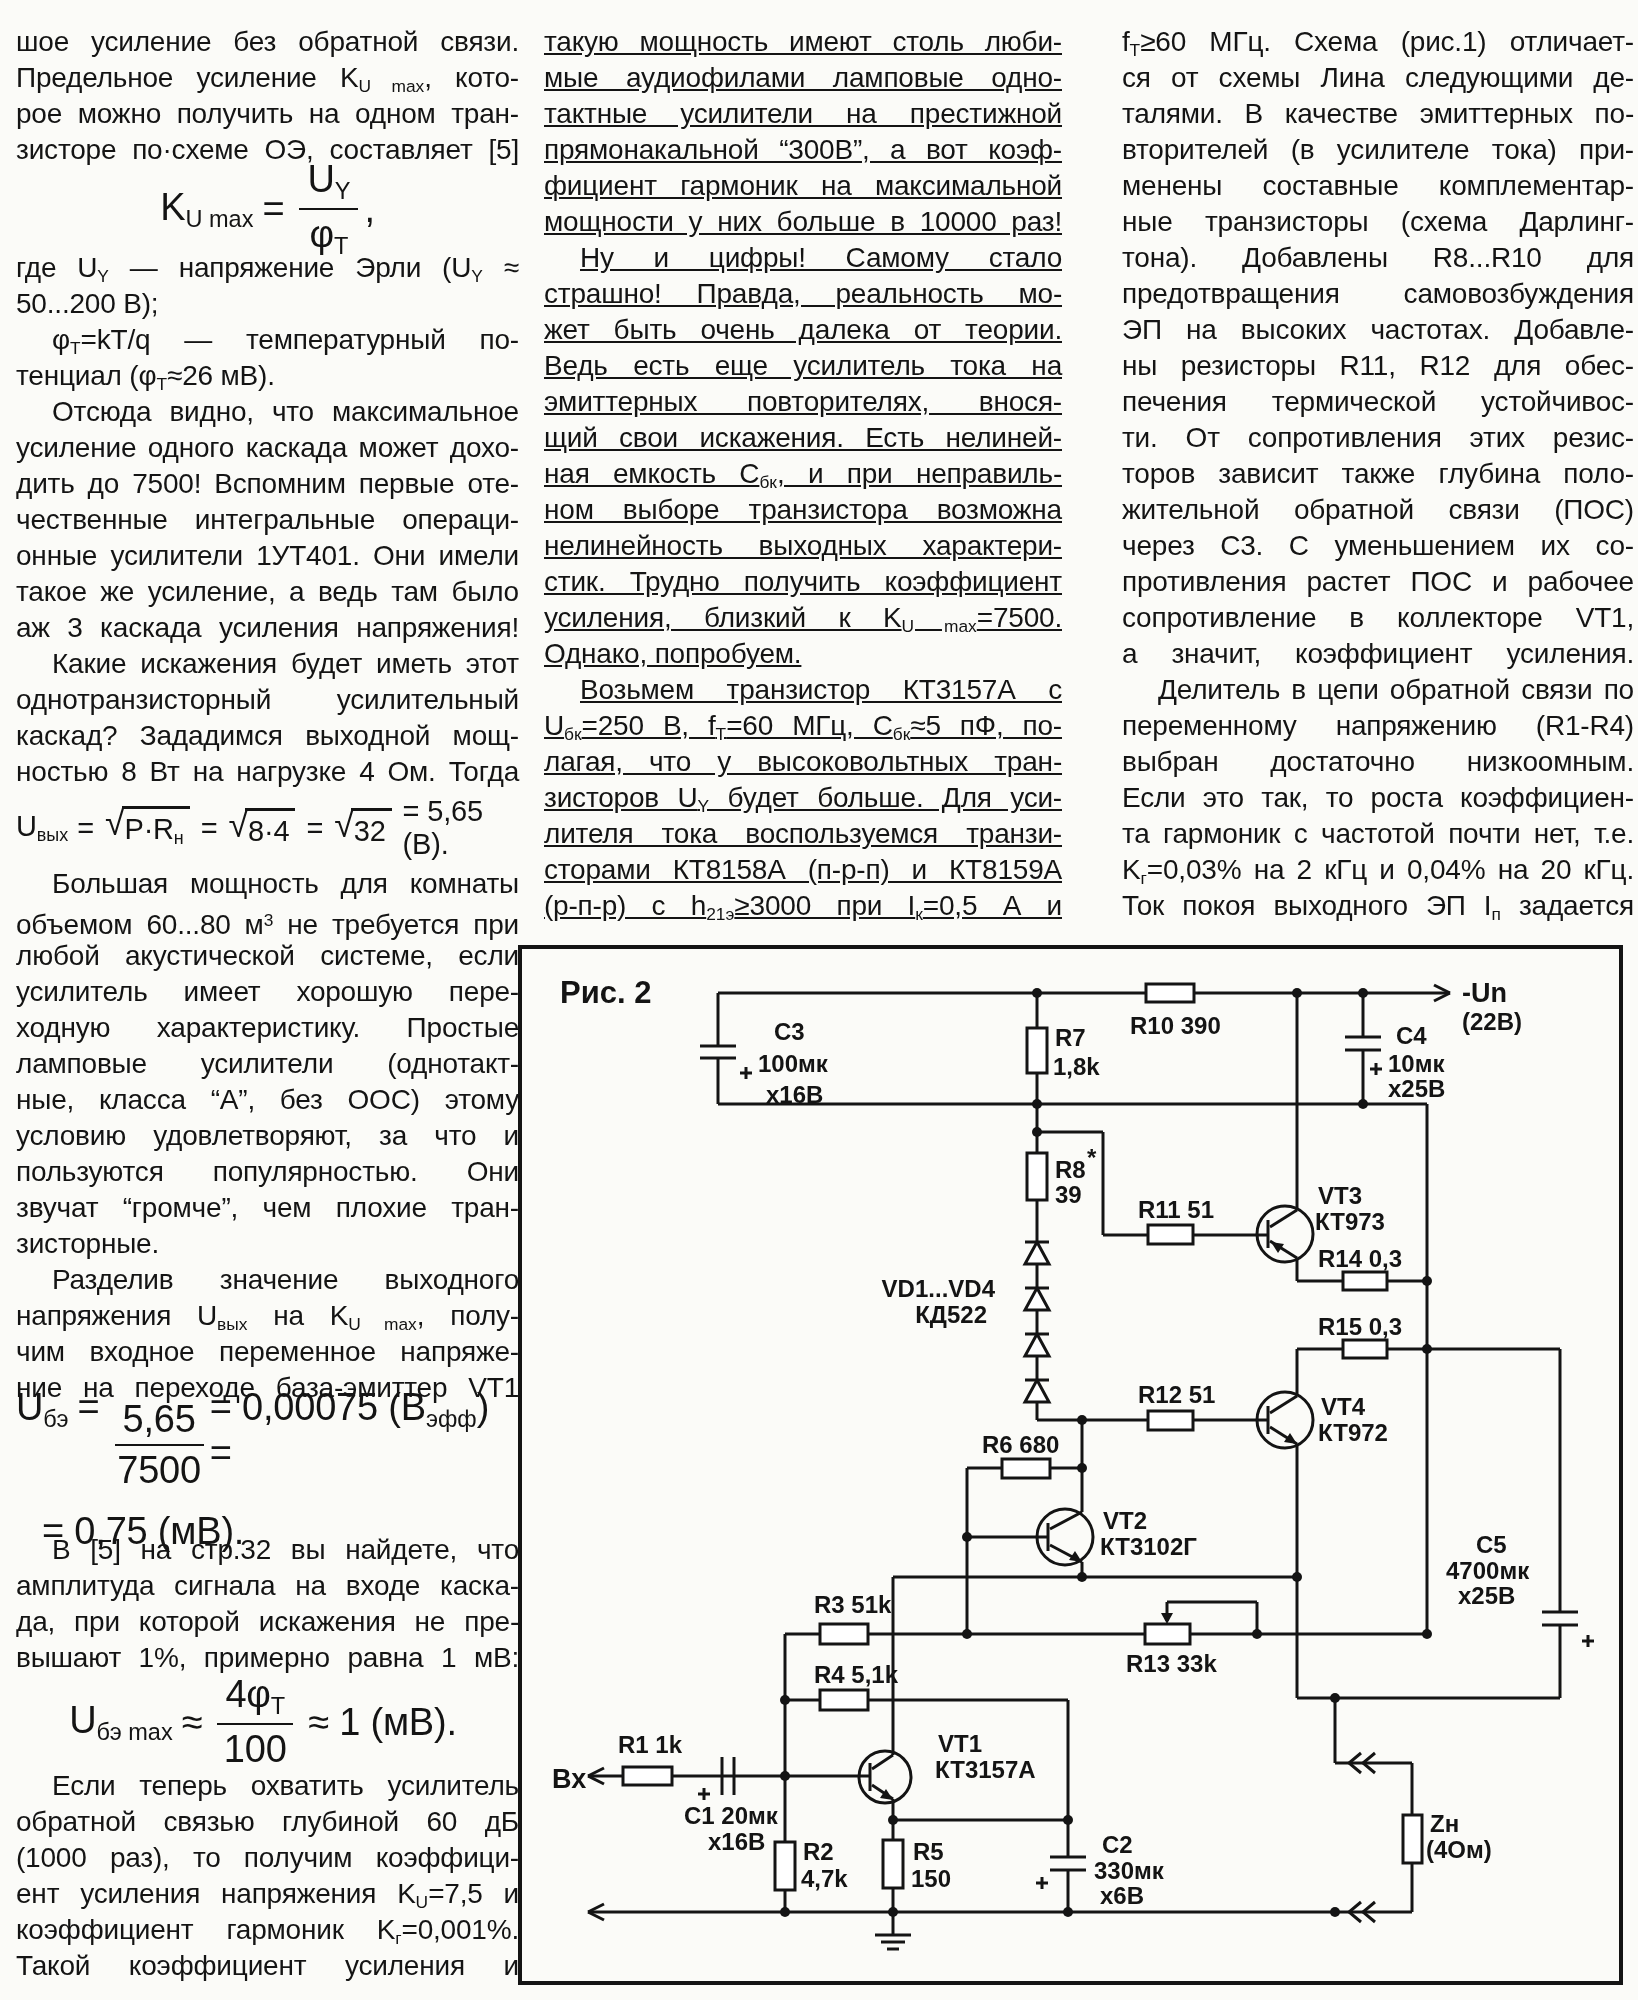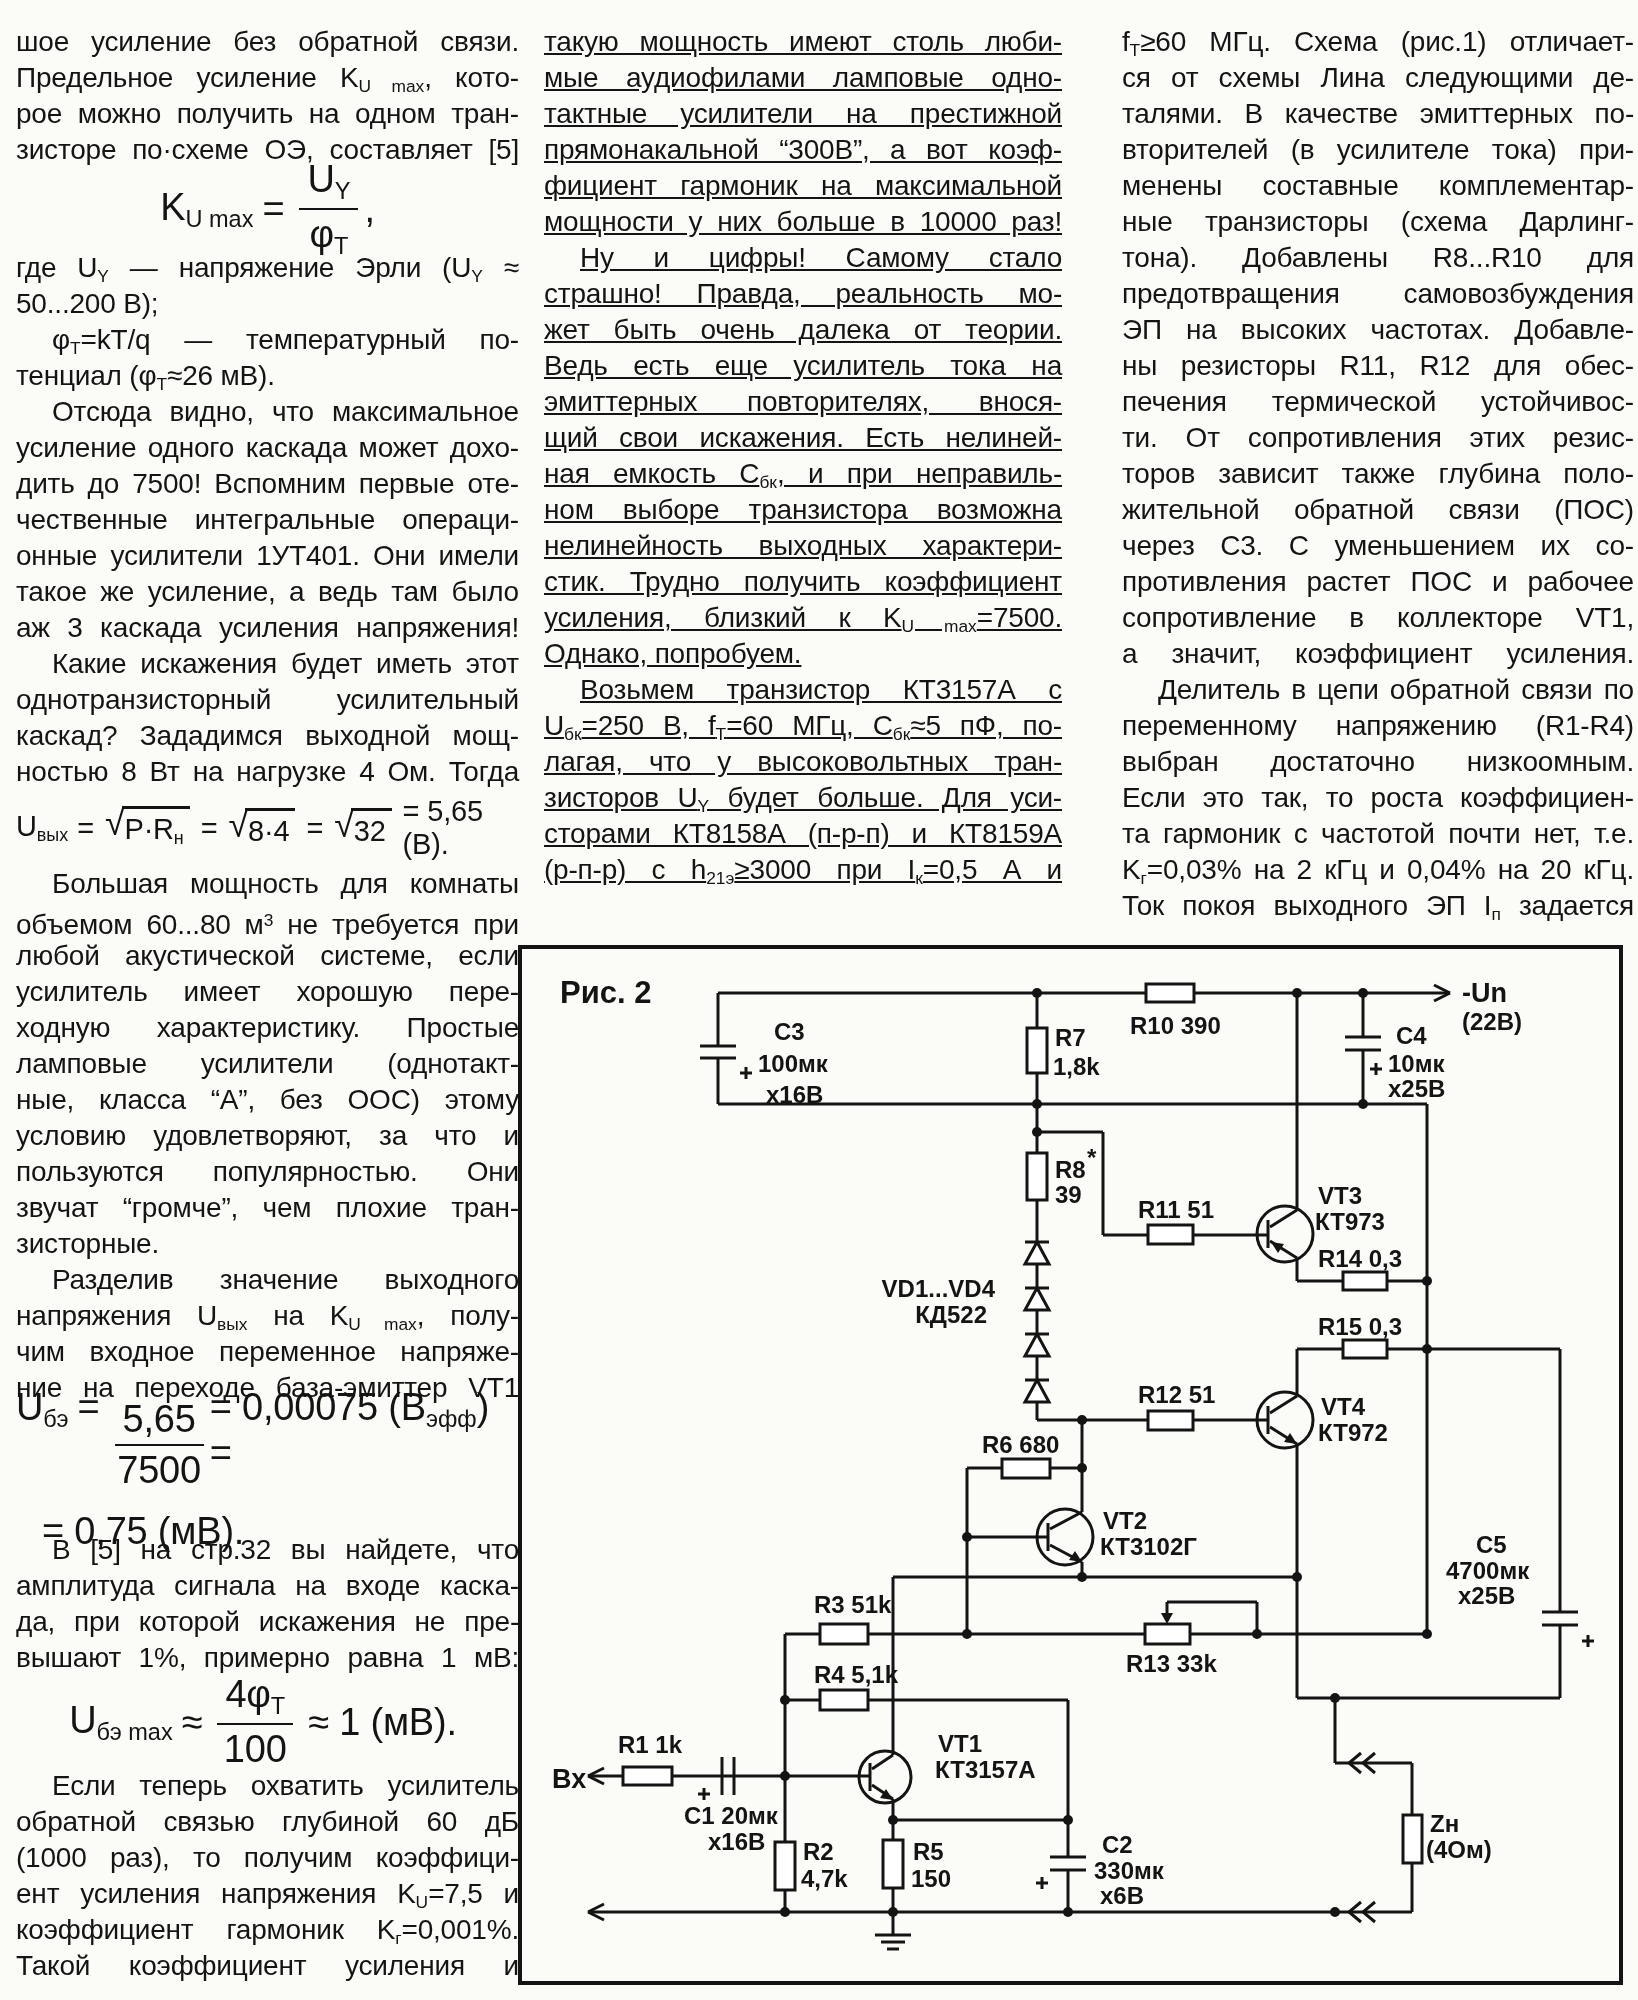--- a/index.html
+++ b/index.html
@@ -156,20 +156,21 @@
     <div class="tl"><span>ная емкость С</span><sub>бк</sub><span>, и при неправиль-</span></div>
     <div class="tl"><span>ном выборе транзистора возможна</span></div>
     <div class="tl"><span>нелинейность выходных характери-</span></div>
     <div class="tl"><span>стик. Трудно получить коэффициент</span></div>
     <div class="tl"><span>усиления, близкий к K</span><sub>U max</sub><span>=7500.</span></div>
     <div class="tl nj"><span>Однако, попробуем.</span></div>
     <div class="tl ind"><span>Возьмем транзистор КТ3157А с</span></div>
     <div class="tl"><span>U</span><sub>бк</sub><span>=250 В, f</span><sub>T</sub><span>=60 МГц, С</span><sub>бк</sub><span>≈5 пФ, по-</span></div>
     <div class="tl"><span>лагая, что у высоковольтных тран-</span></div>
     <div class="tl"><span>зисторов U</span><sub>Y</sub><span> будет больше. Для уси-</span></div>
+    <div class="tl"><span>лителя тока воспользуемся транзи-</span></div>
     <div class="tl"><span>сторами КТ8158А (п-р-п) и КТ8159А</span></div>
     <div class="tl"><span>(р-п-р) с h</span><sub>21э</sub><span>≥3000 при I</span><sub>к</sub><span>=0,5 А и</span></div>
   </div>
 
 <div class="col" id="col3">
     <div class="tl"><span>f</span><sub>T</sub><span>≥60 МГц. Схема (рис.1) отличает-</span></div>
     <div class="tl"><span>ся от схемы Лина следующими де-</span></div>
     <div class="tl"><span>талями. В качестве эмиттерных по-</span></div>
     <div class="tl"><span>вторителей (в усилителе тока) при-</span></div>
     <div class="tl"><span>менены составные комплементар-</span></div>

